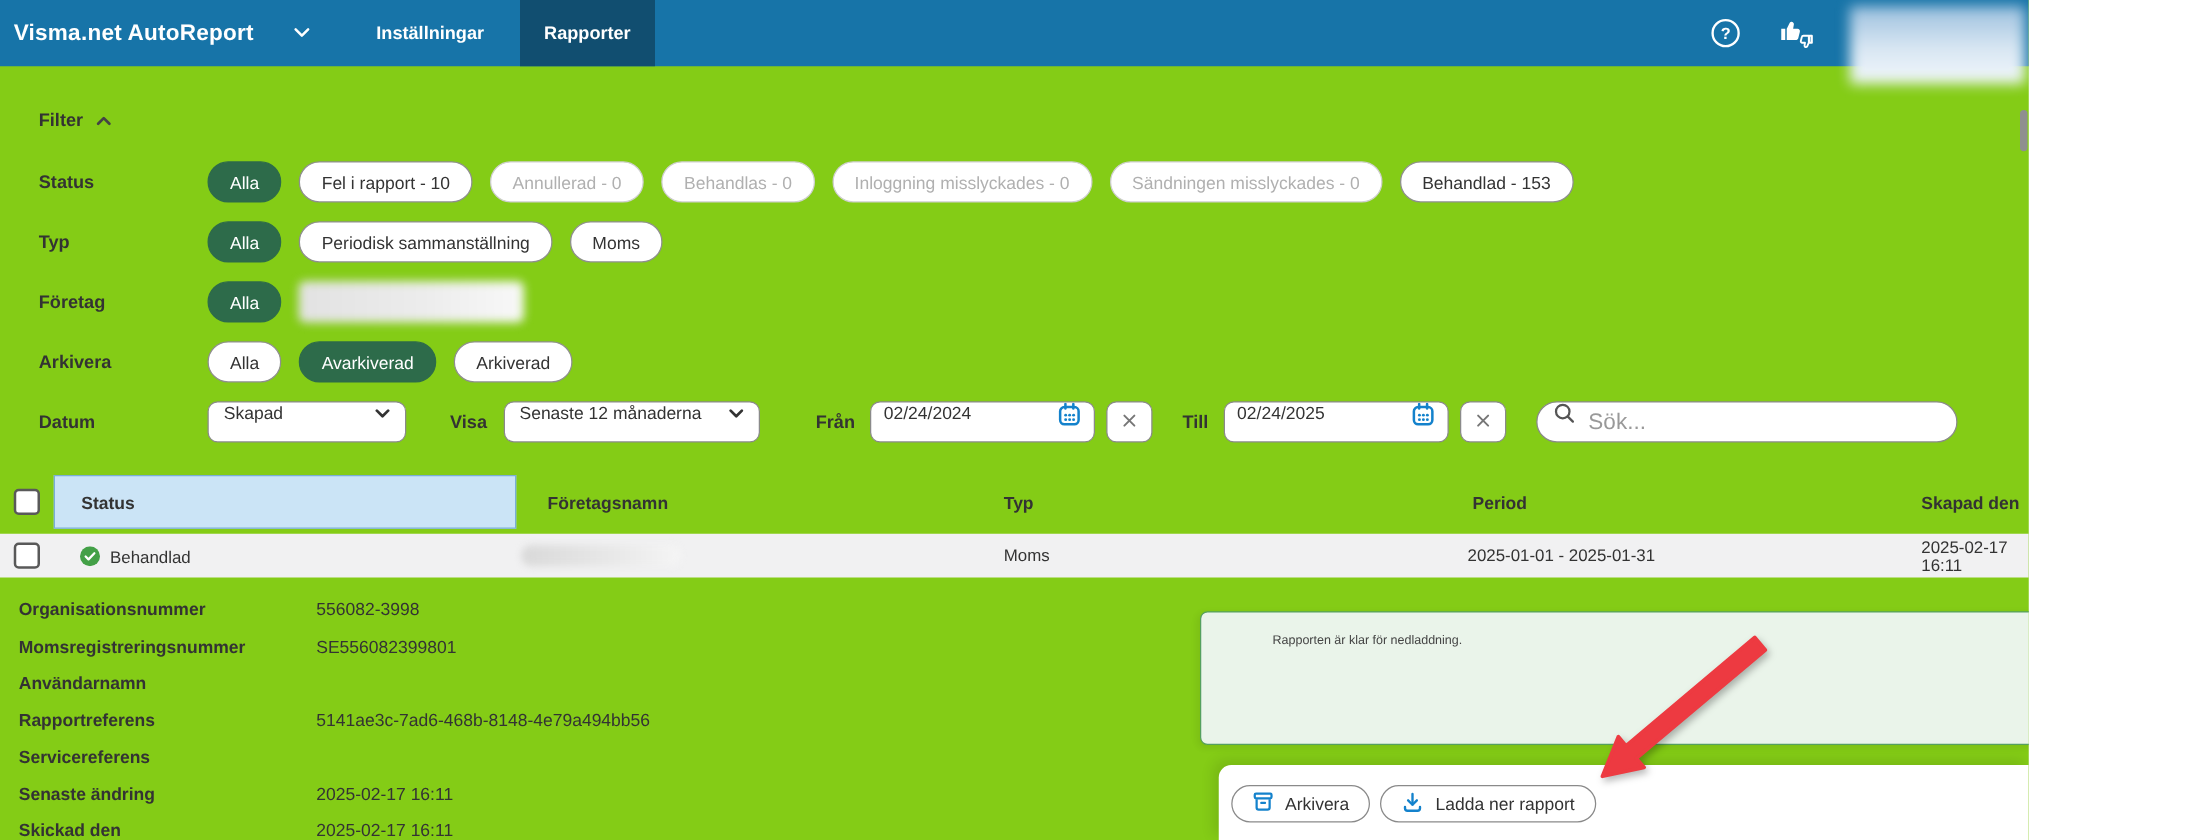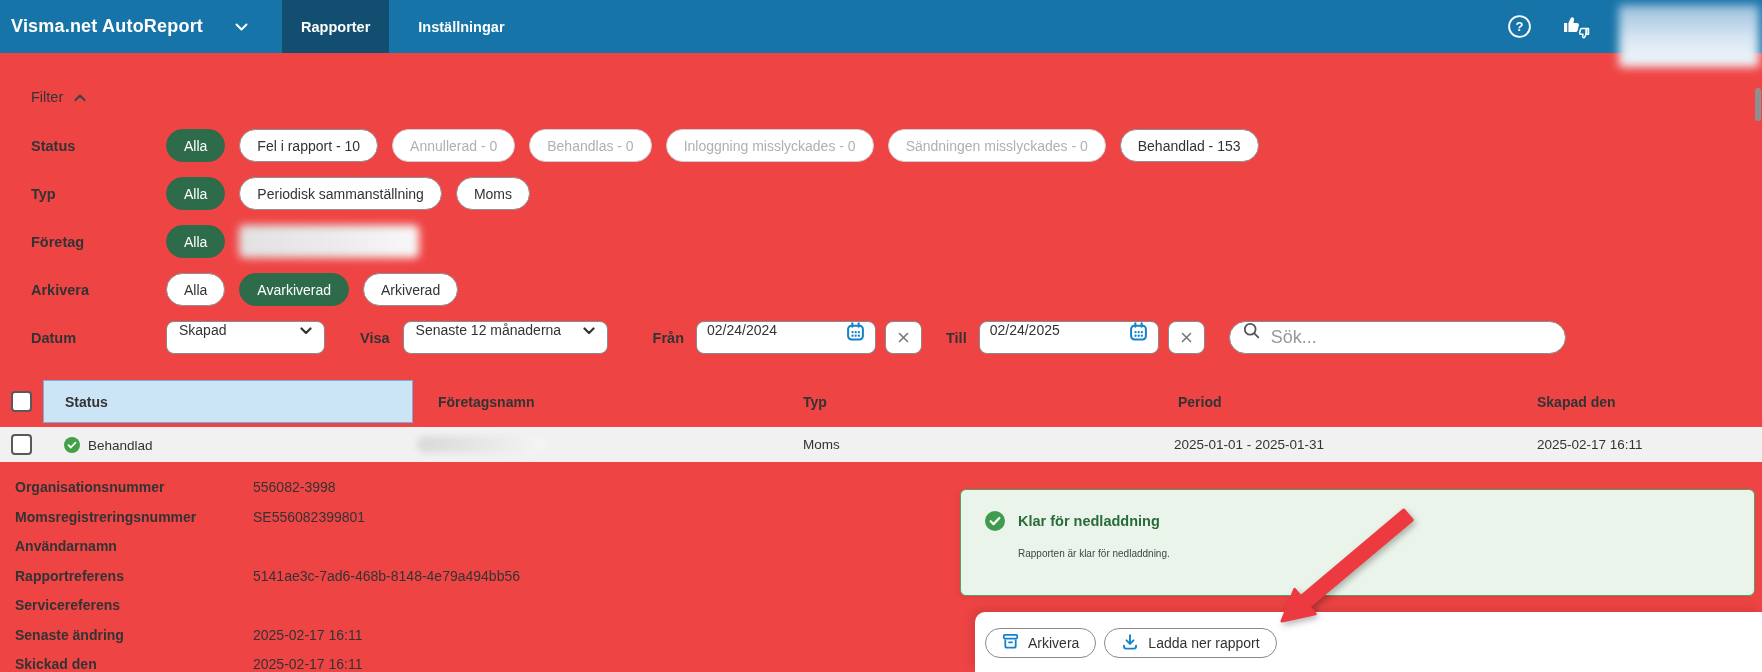--- a/index.html
+++ b/index.html
@@ -1,32 +1,32 @@
 <!DOCTYPE html>
 <html style="--nav-bg: #1774A8; --nav-active: #114E70; --accent-green: #2D6B4A; --accent-blue: #1482CC; --alert-bg: #EAF4EA; --alert-border: #55A05F; --alert-title: #2A6B3C; --check-green: #43A047; --header-cell-bg: #CBE4F6; --header-cell-border: #79AED6; --row-bg: #F1F1F2; --arrow-red: #ED3A41;"><head>
 <meta charset="utf-8">
 <style>
   html,body{margin:0;padding:0}
-  .page{position:relative;width:1762px;height:672px;overflow:hidden;background:#ef4444;
+  .page{position:relative;width:1623px;height:672px;overflow:hidden;background:#84cc16;
         font-family:"Liberation Sans",sans-serif;color:#333;}
 
   
   .navbar{display:flex;align-items:stretch;height:53px;background:var(--nav-bg,#1774A8);color:#fff;position:relative;z-index:2}
   .brand{display:flex;align-items:center;margin-left:11px;font-size:18px;font-weight:bold;letter-spacing:.2px}
   .brand-chevron{display:flex;align-items:center;margin-left:32px;cursor:pointer}
   .nav-tabs{display:flex;margin-left:34px}
   .nav-tab{display:flex;align-items:center;padding:0 19px;margin-right:10px;font-size:14.5px;font-weight:bold;cursor:pointer}
   .nav-tab.active{background:var(--nav-active,#114E70)}
   .nav-right{margin-left:auto;display:flex;align-items:center;gap:28px;margin-right:170px}
   .nav-icon{display:flex;align-items:center;cursor:pointer}
   .user-blur{position:absolute;top:5px;right:3px;width:140px;height:62px;z-index:3;
              background:linear-gradient(180deg,#9cc0de,#d9e7f3 55%,#f2f7fc);filter:blur(5px);border-radius:2px}
 
   
-  .filter-title{display:flex;align-items:center;gap:11px;margin:36px 0 0 31px;font-size:14.5px;font-weight:normal;cursor:pointer;width:max-content}
+  .filter-title{display:flex;align-items:center;gap:11px;margin:36px 0 0 31px;font-size:14.5px;font-weight:bold;cursor:pointer;width:max-content}
   .filter-rows{margin-left:31px;margin-top:24px}
   .frow{display:flex;align-items:center;margin-bottom:15px}
   .frow-label{width:135px;flex-shrink:0;font-weight:bold;font-size:14.5px}
   .pills{display:flex;align-items:center;gap:14px}
   .pill{height:33px;display:flex;align-items:center;padding:0 17px;border:1px solid #8f8f8f;border-radius:17px;
         font-size:14px;color:#333;background:#fff;cursor:pointer;box-sizing:border-box;white-space:nowrap}
   .pill.selected{background:var(--accent-green,#2D6B4A);border-color:var(--accent-green,#2D6B4A);color:#fff}
   .pill.disabled{border-color:#cfcfcf;color:#b0b0b0}
   .blur-chip{width:180px;height:33px;border-radius:5px;filter:blur(4px);
              background:linear-gradient(90deg,#e2e2e2,#ececec 55%,#f8f8f8)}
@@ -102,22 +102,22 @@
   <div class="navbar">
     <div class="brand">Visma.net AutoReport</div>
     <div class="brand-chevron">
       <span>
         <svg width="13" height="9" viewBox="0 0 13 9">
             <path d="M1.5,1.5 L6.5,6.5 L11.5,1.5" fill="none" stroke="#fff" stroke-width="2" stroke-linecap="round" stroke-linejoin="round"></path>
           </svg>
       </span>
     </div>
     <div class="nav-tabs">
+      <div class="nav-tab">Inställningar</div>
       <div class="nav-tab active">Rapporter</div>
-      <div class="nav-tab">Inställningar</div>
     </div>
     <div class="nav-right">
       <div class="nav-icon">
         <svg width="25" height="25" viewBox="0 0 24 24">
             <circle cx="12" cy="12" r="10" fill="none" stroke="#fff" stroke-width="1.8"></circle>
             <text x="12" y="16.5" text-anchor="middle" font-size="12.5" font-weight="bold" fill="#fff" font-family="Liberation Sans, sans-serif">?</text>
           </svg>
       </div>
       <div class="nav-icon">
         <svg width="32" height="30" viewBox="0 0 32 30">
@@ -326,29 +326,20 @@
         <div class="dlabel">Senaste ändring</div>
         <div class="dvalue">2025-02-17 16:11</div>
       </div>
     <div class="drow">
         <div class="dlabel">Skickad den</div>
         <div class="dvalue">2025-02-17 16:11</div>
       </div>
   </div>
 
   <div class="alert">
-    <div class="alert-title-row">
-      <span class="alert-check">
-        <svg width="20" height="20" viewBox="0 0 16 16">
-            <circle cx="8" cy="8" r="8" fill="#3F9B4D"></circle>
-            <path d="M4.5,8.2 l2.3,2.3 L11.5,5.6" fill="none" stroke="#fff" stroke-width="1.8" stroke-linecap="round" stroke-linejoin="round"></path>
-          </svg>
-      </span>
-      <span class="alert-title">Klar för nedladdning</span>
-    </div>
     <div class="alert-body">Rapporten är klar för nedladdning.</div>
   </div>
 
   <div class="footer-bar">
     <div class="footer-buttons">
       <button class="btn">
         <span>
           <svg width="17" height="17" viewBox="0 0 17 17">
               <rect x="1.8" y="1.8" width="13.4" height="3.8" rx="1" fill="none" stroke="#1482CC" stroke-width="1.8"></rect>
               <path d="M3.3,6.4 v6.6 a1.7,1.7 0 0 0 1.7,1.7 h7 a1.7,1.7 0 0 0 1.7,-1.7 v-6.6" fill="none" stroke="#1482CC" stroke-width="1.8"></path>

